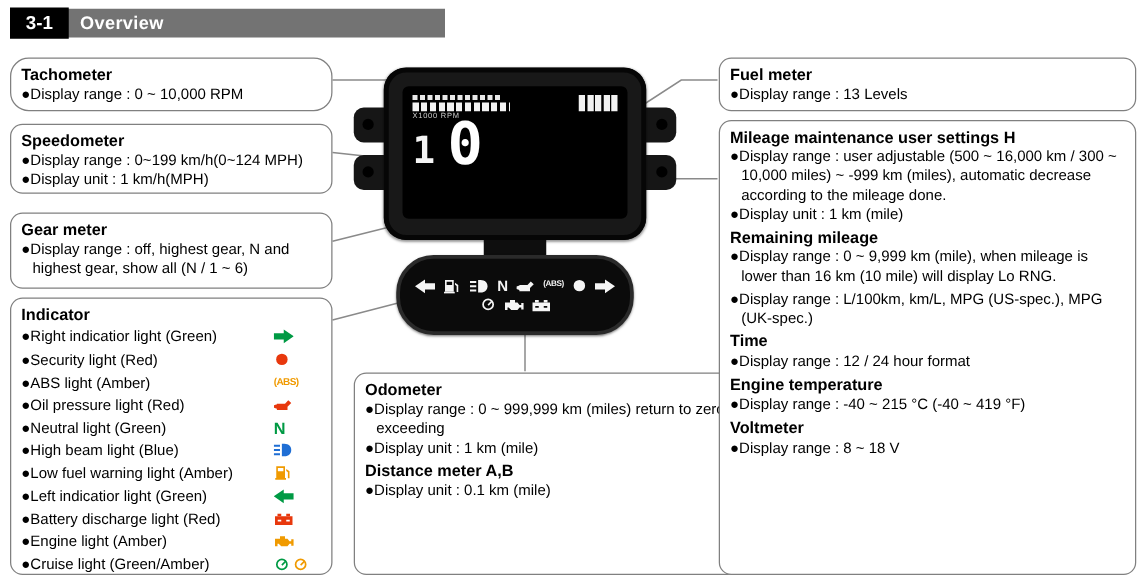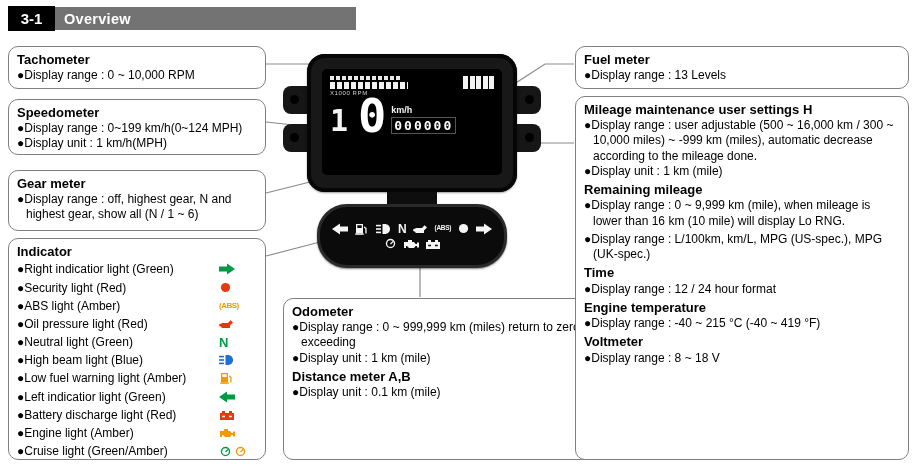--- a/index.html
+++ b/index.html
@@ -124,21 +124,21 @@
     <polyline points="505,90 545,64 574,64" fill="none" stroke="#8a8a8a" stroke-width="1.2"></polyline>
     <polyline points="522,143 574,143" fill="none" stroke="#8a8a8a" stroke-width="1.2"></polyline>
     <polyline points="420,263 420,297" fill="none" stroke="#8a8a8a" stroke-width="1.2"></polyline>
   </svg>
 
   <div class="hdr">
     <div class="hdr-num">3-1</div>
     <div class="hdr-title">Overview</div>
   </div>
 
-  <div class="callout" style="left:8px; top:46px; width:258px; height:43px;">
+  <div class="callout" style="left:8px; top:46px; width:258px; height:43px;border-radius:15px;">
     <div class="box-title">Tachometer</div>
     <div class="bullet">●Display range : 0 ~ 10,000 RPM</div>
   </div>
 
   <div class="callout" style="left:8px; top:99px; width:258px; height:56px;">
     <div class="box-title">Speedometer</div>
     <div class="bullet">●Display range : 0~199 km/h(0~124 MPH)</div>
     <div class="bullet">●Display unit : 1 km/h(MPH)</div>
   </div>
 
@@ -270,24 +270,20 @@
               <i></i>
               <i></i>
               <i></i>
               <i></i>
               <i></i>
             </div>
         </div>
         <div class="lcd-main">
           <div class="gear-digit">1</div>
           <div class="speed-digit">0</div>
-          <div class="lcd-right">
-            <div class="speed-unit">km/h</div>
-            <div class="odo">000000</div>
-          </div>
         </div>
       </div>
     </div>
 
     <div class="neck"></div>
 
     <div class="lamp-panel">
       <div class="lamp-row">
         <svg class="ic">
             <use href="#i-arrow-l"></use>

